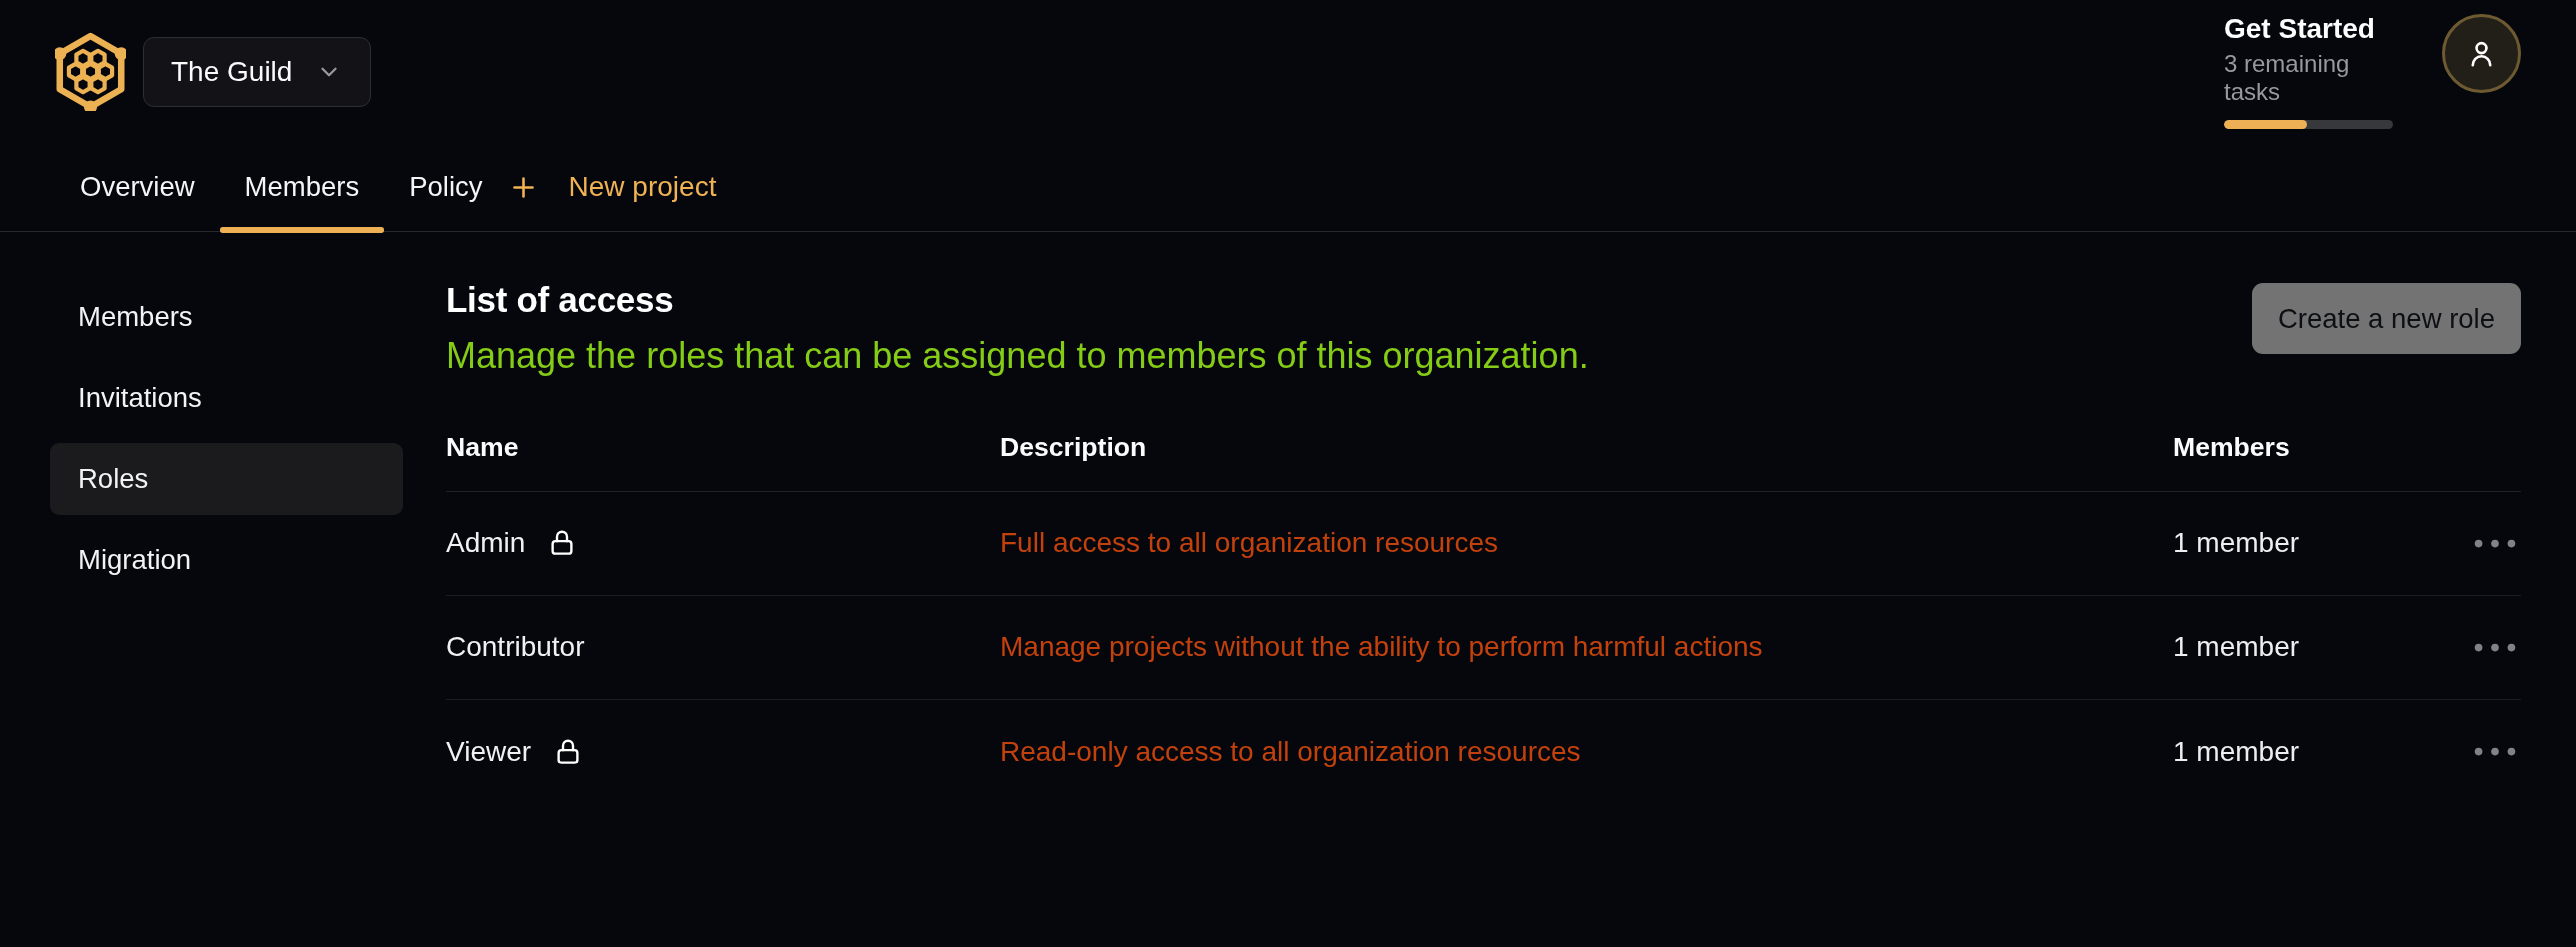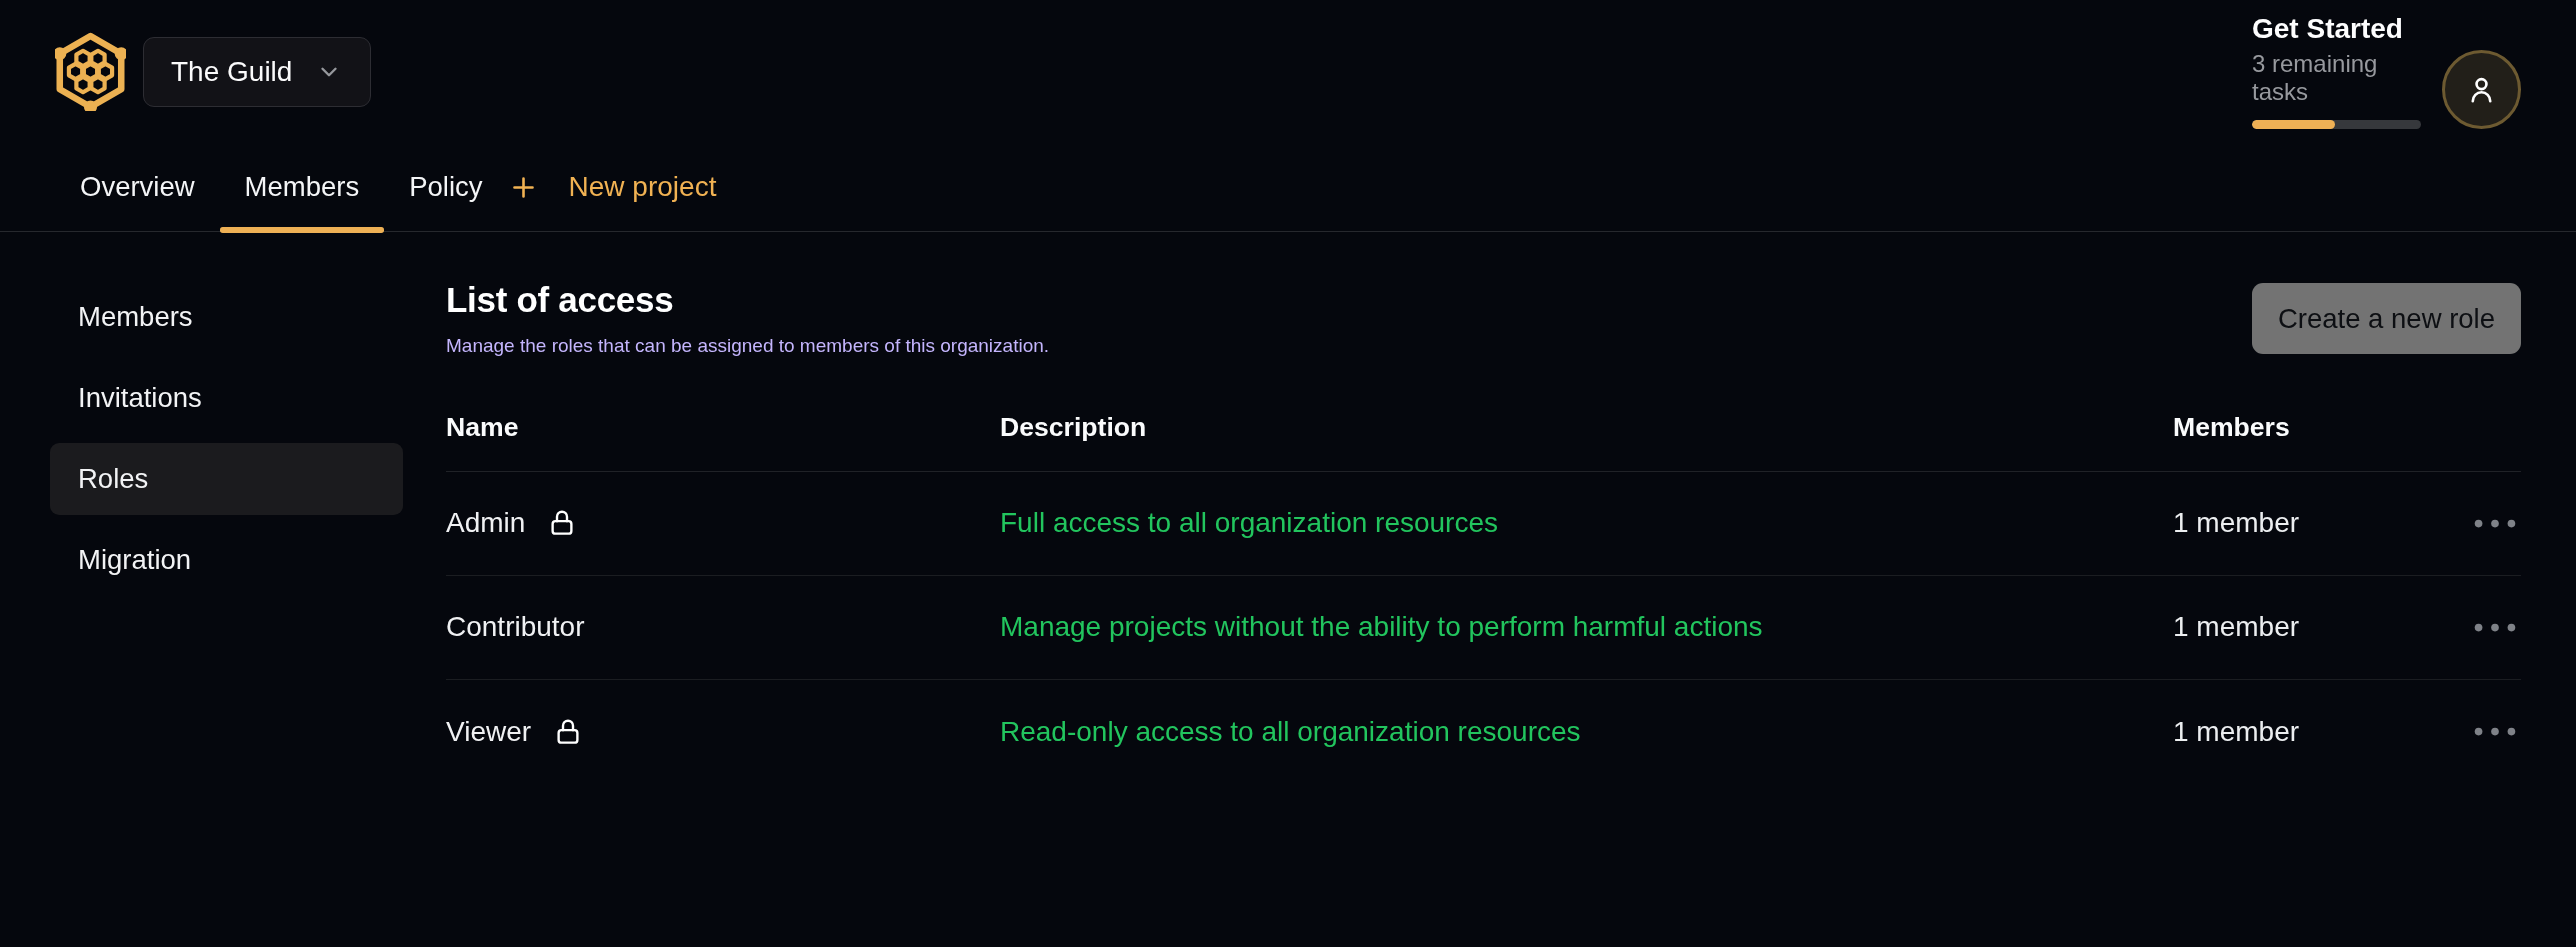--- a/index.html
+++ b/index.html
@@ -19,21 +19,21 @@
     display:flex; align-items:center; justify-content:space-between;
     padding:0 55px;
   }
   .topbar-left { display:flex; align-items:center; gap:16.5px; }
   .org-btn {
     height:70px; min-width:194px; padding:0 27.5px;
     display:flex; align-items:center; gap:24px;
     background:#121217; border:1.8px solid #2d2d33; border-radius:11px;
     font-size:28px; color:#fbfbfc; cursor:pointer;
   }
-  .topbar-right { display:flex; align-items:flex-end; gap:20px; }
+  .topbar-right { display:flex; align-items:flex-start; gap:48px; }
   .getstarted { width:170px; }
   .gs-title { font-size:28px; font-weight:600; color:#fdfdfe; line-height:1.1; }
   .gs-sub { font-size:24px; color:#97999e; margin-top:5.5px; }
   .gs-bar {
     margin-top:13.7px; height:9.2px; border-radius:4.6px; background:#36383c;
     overflow:hidden; width:169px; cursor:pointer;
   }
   .gs-fill { height:100%; border-radius:4.6px; background:#eeb055; }
   .avatar {
     width:79px; height:79px; border-radius:50%;
@@ -69,21 +69,21 @@
   .side-item {
     height:72px; border-radius:9.2px;
     display:flex; align-items:center; padding:0 28px;
     font-size:27.5px; color:#f2f3f5; cursor:pointer;
   }
   .side-item.active { background:#1b1b1e; }
 
   .main { flex:1; padding-left:43px; }
   .main-head { display:flex; justify-content:space-between; align-items:flex-start; }
   .page-title { font-size:35px; font-weight:700; margin:3.7px 0 0; letter-spacing:-0.3px; color:#ffffff; }
-  .page-sub { margin-top:15.6px; font-size:19px; color:#c4b5fd; }
+  .page-sub { margin-top:15.6px; font-size:36px; color:#84cc16; }
   .create-btn {
     height:71px; padding:0 26px; margin-top:7.3px;
     background:#737373; color:#0d0f13;
     border:none; border-radius:11px;
     font-family:"Liberation Sans", sans-serif;
     font-size:27.5px; font-weight:500; cursor:pointer; white-space:nowrap;
   }
 
   
   .roles-table { margin-top:55px; }
@@ -93,21 +93,21 @@
     gap:8px;
   }
   .thead {
     padding-bottom:27.5px;
     border-bottom:1.8px solid #202227;
     font-weight:700; font-size:26.6px; color:#fafbfc;
   }
   .row { height:104px; border-bottom:1.8px solid #1b1d21; font-size:28px; }
   .row:last-child { border-bottom:none; }
   .cell-name { display:flex; align-items:center; gap:22px; color:#f0f1f3; }
-  .cell-desc { color:#22c55e; }
+  .cell-desc { color:#c2410c; }
   .cell-members { display:flex; align-items:center; justify-content:space-between; color:#eceef0; }
   .dots-btn { background:none; border:none; padding:5.5px; cursor:pointer; }
 </style>
 </head>
 <body>
 
 <div class="topbar">
   <div class="topbar-left">
     <span>
       <svg width="71" height="79" viewBox="0 0 76 84" fill="none" stroke="#ecb152" stroke-width="7" stroke-linejoin="round" stroke-linecap="round">

